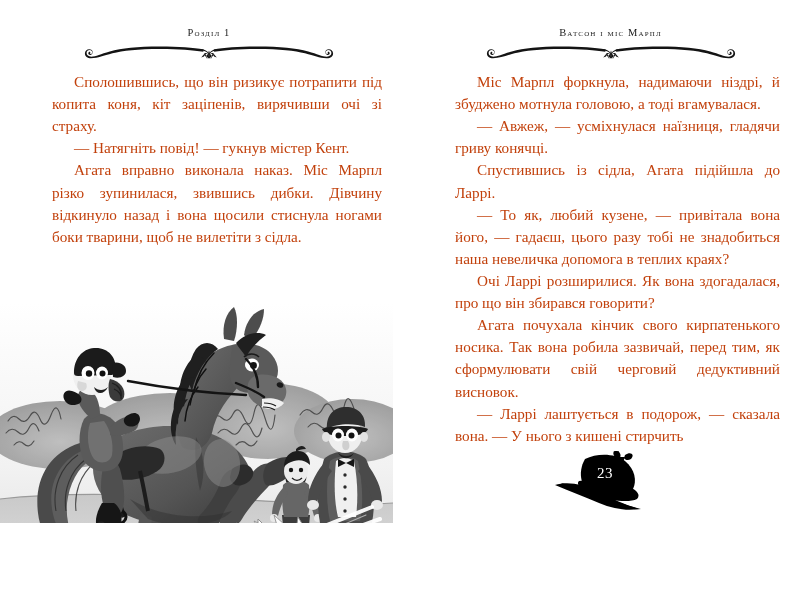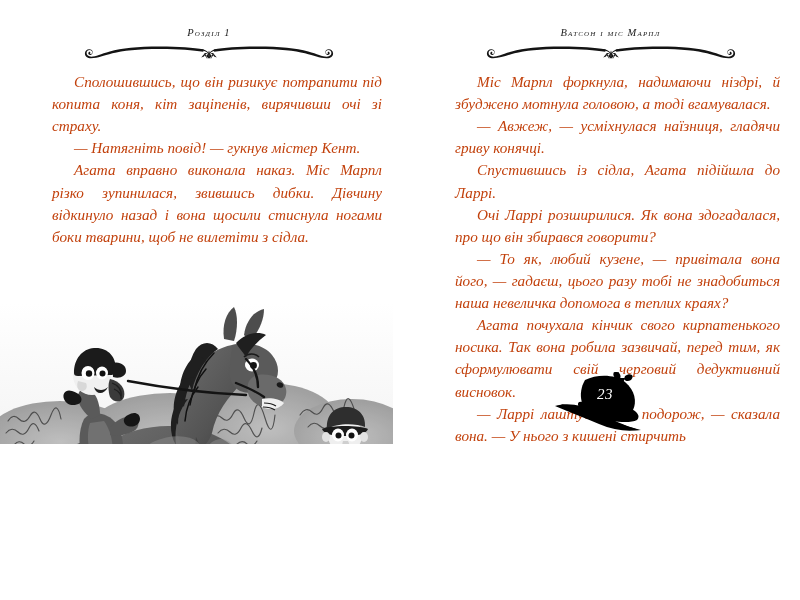--- a/index.html
+++ b/index.html
@@ -19,24 +19,23 @@
     position: relative;
     width: 800px;
     height: 600px;
     background: #ffffff;
     display: flex;
   }
 
   .page {
     position: relative;
     width: 400px;
-    height: 444px;
+    height: 523px;
     box-sizing: border-box;
     overflow: hidden;
-    font-style: italic;
   }
 
   .page-left  { padding: 0 18px 0 52px; }
   .page-right { padding: 0 20px 4px 55px; }
 
   
   .running-head {
     text-align: center;
     font-size: 10.5px;
     letter-spacing: 1.15px;
@@ -525,22 +524,22 @@
           <path d="M141.6 7.0c-2.6.5-4.6 1.3-5.9 2.4-1.4 1.2-1.9 2.6-1.3 3.8.5 1.1 1.8 1.6 3.0 1.2 1.1-.4 1.7-1.4 1.4-2.4-.3-.9-1.2-1.3-2.0-1.0-.6.2-.9.7-.8 1.2.3-.3.7-.4 1.0-.2.4.2.5.6.3 1.0-.2.5-.8.7-1.4.5-.7-.3-1.0-1.1-.7-1.9.4-1.1 1.7-2.0 3.7-2.6.9-.3 1.9-.5 3.1-.7l-.4-1.3z"></path>
           <path d="M252 16.2c3.6 0 6.1-2.1 6.1-4.8 0-2.4-1.9-4.1-4.3-4.1-2.0 0-3.5 1.3-3.5 3.0 0 1.5 1.1 2.6 2.5 2.6 1.1 0 1.9-.7 1.9-1.7 0-.9-.6-1.5-1.4-1.5-.5 0-.9.2-1.1.6.5-.1.9.2.9.7 0 .5-.4.9-1.0.9-.8 0-1.4-.7-1.4-1.6 0-1.3 1.1-2.3 2.6-2.3 1.8 0 3.1 1.3 3.1 3.1 0 2.1-1.9 3.6-4.6 3.6-4.9 0-9.4-2.6-18.6-5.1-12.3-3.3-27.7-5.0-50.7-5.0-18.8 0-33.4 1.2-43.8 3.0l.5 2.2c10.2-1.7 24.5-2.9 43.0-2.9 22.6 0 37.6 1.7 47.8 4.4 9.3 2.4 14.1 4.9 21.5 4.9z"></path>
         </g>
       </svg>
     </div>
 
     <div class="body-text">
       <p>Міс Марпл форкнула, надимаючи ніздрі, й збуджено мотнула головою, а тоді вгамувалася.</p>
       <p class="last-line-left">— Авжеж, — усміхнулася наїзниця, гладячи гриву конячці.</p>
       <p class="last-line-left">Спустившись із сідла, Агата підійшла до Ларрі.</p>
+      <p class="last-line-left">— То як, любий кузене, — привітала вона його, — гадаєш, цього разу тобі не знадобиться наша невеличка допомога в теплих краях?</p>
       <p class="last-line-left">Очі Ларрі розширилися. Як вона здогадалася, про що він збирався говорити?</p>
-      <p class="last-line-left">— То як, любий кузене, — привітала вона його, — гадаєш, цього разу тобі не знадобиться наша невеличка допомога в теплих краях?</p>
       <p class="last-line-left">Агата почухала кінчик свого кирпатенького носика. Так вона робила зазвичай, перед тим, як сформулювати свій черговий дедуктивний висновок.</p>
       <p>— Ларрі лаштується в подорож, — сказала вона. — У нього з кишені стирчить</p>
     </div>
 
     <div class="folio">
       <div class="folio-inner">
         <svg width="112" height="62" viewBox="0 0 112 62" aria-hidden="true">
           <g fill="#000000">
 
             <path d="M36 8 C48 2 66 2 76 10 C86 18 88 30 84 38

